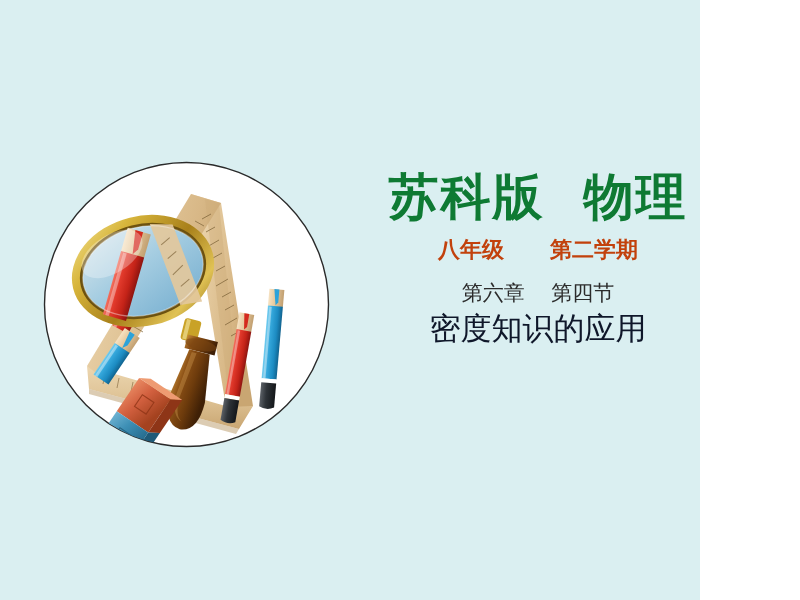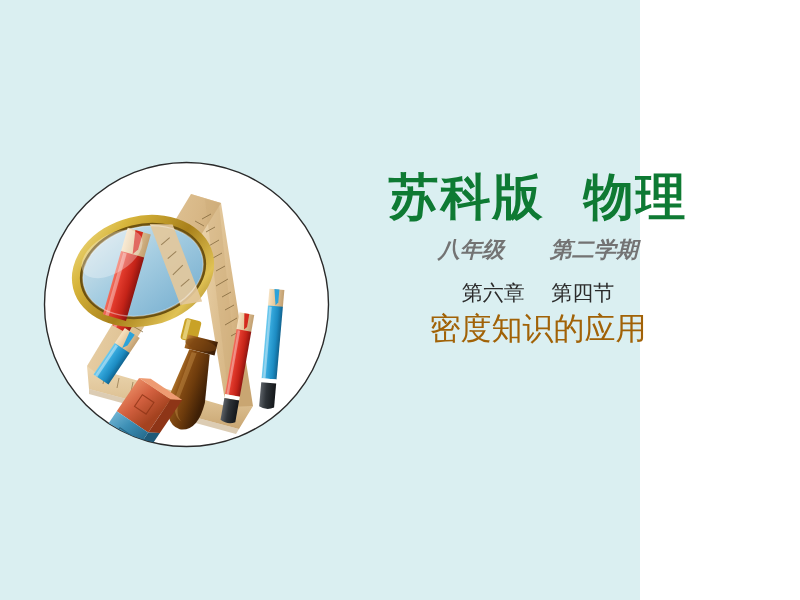--- a/index.html
+++ b/index.html
@@ -9,21 +9,21 @@
   }
   body {
     width: 800px;
     height: 600px;
     overflow: hidden;
     font-family: "Liberation Sans", "DejaVu Sans", sans-serif;
   }
 
   #slide {
     position: relative;
-    width: 640px;
+    width: 700px;
     height: 600px;
     background: #daeff1;
     box-sizing: border-box;
   }
 
   
   #illustration {
     position: absolute;
     left: 43px;
     top: 161px;
@@ -53,40 +53,39 @@
     color: #0e7a33;
     letter-spacing: 2px;
     white-space: pre;
     margin: 0;
   }
 
   #grade-line {
     font-family: "DejaVu Sans", "Liberation Sans", sans-serif;
     font-size: 22px;
     font-weight: bold;
-    color: #737373;
+    color: #c2410c;
     white-space: pre;
     margin: 10px 0 0 0;
     line-height: 1.2;
-    font-style: italic;
   }
 
   #chapter-line {
     font-family: "DejaVu Serif", "Liberation Serif", serif;
     font-size: 21px;
     color: #2b2b2b;
     white-space: pre;
     margin: 17px 0 0 0;
     line-height: 1.25;
   }
 
   #topic-line {
     font-family: "DejaVu Serif", "Liberation Serif", serif;
     font-size: 31px;
-    color: #a16207;
+    color: #0f172a;
     white-space: pre;
     margin: 2px 0 0 0;
     line-height: 1.25;
   }
 </style>
 </head>
 <body>
 
 <div id="slide">
 

